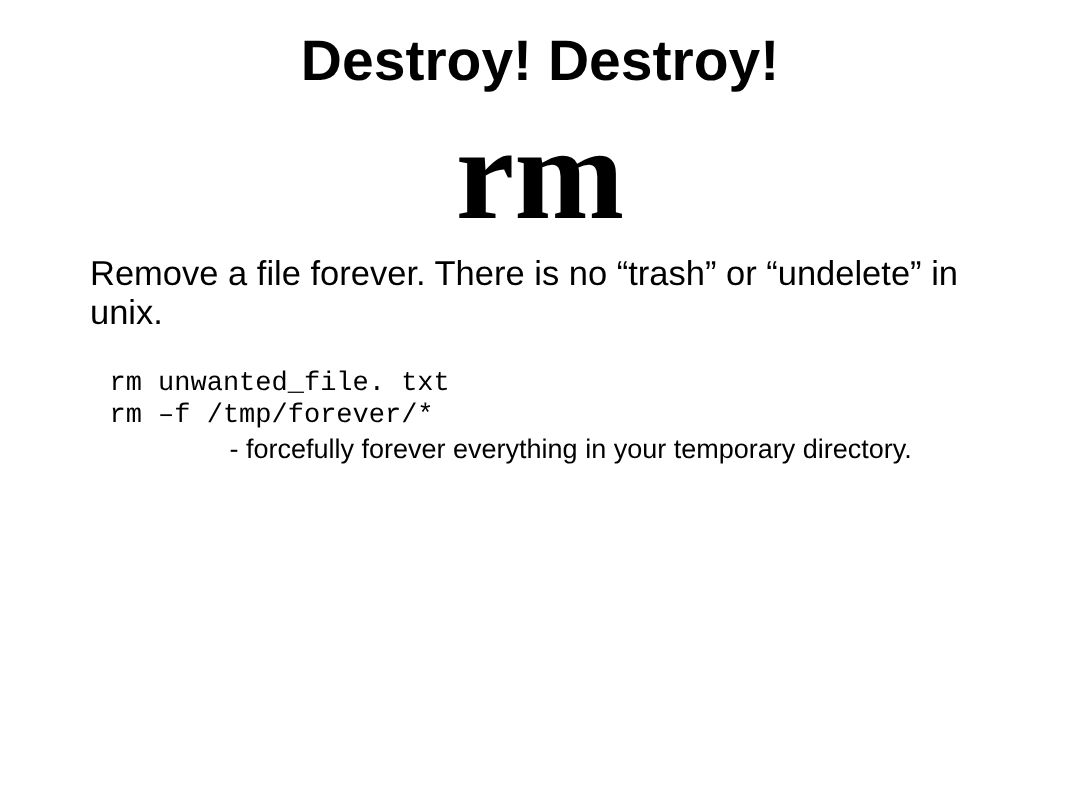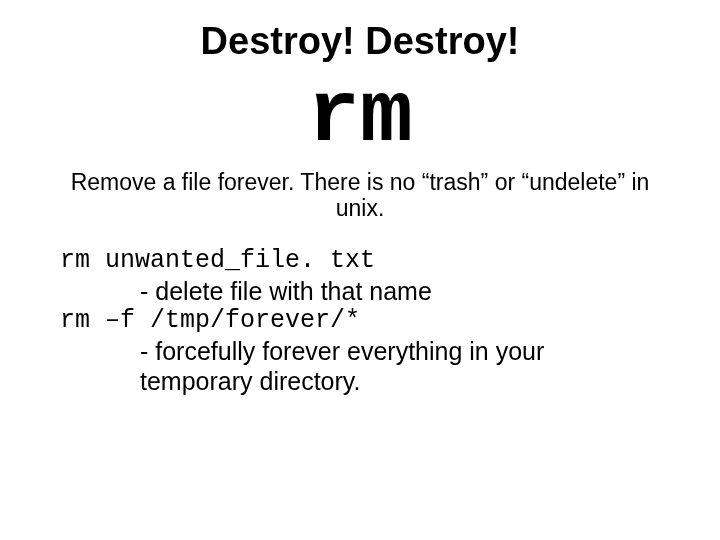--- a/index.html
+++ b/index.html
@@ -16,53 +16,52 @@
     padding: 20px 60px 20px 60px;
     box-sizing: border-box;
   }
   .title {
     font-size: 38px;
     text-align: center;
     margin: 0 0 10px 0;
     font-weight: bold;
   }
   .command {
-    font-family: Liberation Mono, monospace;
+    font-family: Liberation Serif, serif;
     font-size: 88px;
     font-weight: bold;
     text-align: center;
     line-height: 1;
     margin: 10px 0 8px 0;
   }
   .desc {
     font-size: 23px;
     line-height: 1.15;
     margin: 0 0 24px 0;
-    text-align: center;
   }
   .examples {
-    font-size: 25px;
+    font-size: 18px;
     line-height: 1.2;
+    margin-left: 13px;
   }
   .mono {
     font-family: "Courier New", Courier, monospace;
   }
   .indent1 {
     padding-left: 80px;
   }
   .indent2 {
     padding-left: 120px;
   }
 </style>
 </head>
 <body>
 
 <div class="slide">
   <h1 class="title">Destroy! Destroy!</h1>
   <div class="command">rm</div>
   <p class="desc">Remove a file forever.  There is no “trash” or “undelete” in unix.</p>
   <div class="examples">
     <div class="mono">rm unwanted_file. txt</div>
-    <div class="indent1">- delete file with that name</div>
     <div class="mono">rm –f /tmp/forever/*</div>
     <div class="indent1">- forcefully forever everything in your temporary directory.</div>
   </div>
 </div>
 
 </body></html>

